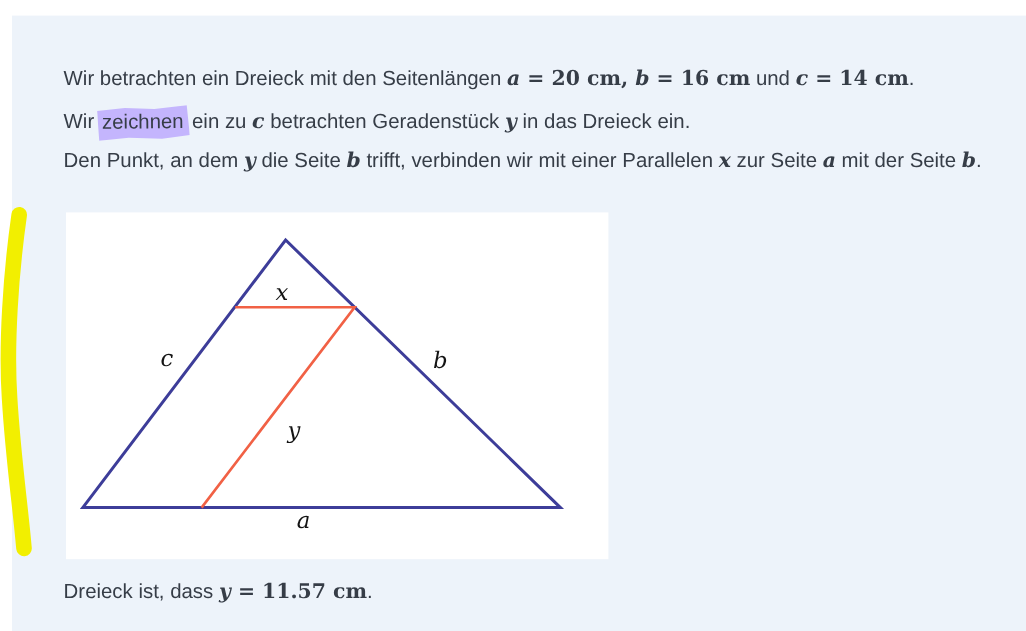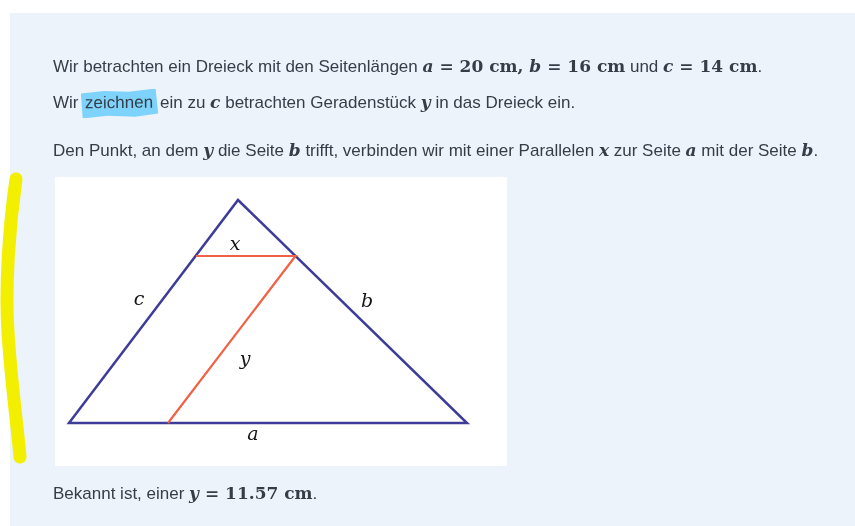--- a/index.html
+++ b/index.html
@@ -22,40 +22,40 @@
     position: absolute;
     left: 53px;
     margin: 0;
     font-size: 17px;
     line-height: 24px;
     color: #363d47;
     white-space: nowrap;
   }
   .l1 { top: 42px; margin-top: 12px; }
   .l2 { top: 90px; }
-  .l3 { top: 138px; }
+  .l3 { top: 122px; }
   .l4 { top: 481px; }
 
   
   .mvar {
     font-family: "DejaVu Serif", serif;
     font-style: italic;
     font-weight: 700;
     font-size: 17px;
   }
   .mnum {
     font-family: "DejaVu Serif", serif;
     font-weight: 700;
     font-size: 17px;
   }
 
   
   .hl {
     display: inline-block;
-    background: #7dd3fc;
+    background: #c4b5fd;
     padding: 2px 5px 3px 4px;
     margin: -2px -3px -3px -2px;
     transform: rotate(-0.6deg);
     clip-path: polygon(0% 14%, 30% 6%, 62% 10%, 97% 0%, 100% 86%, 70% 96%, 34% 92%, 2% 100%);
   }
 
   .marker-svg { position: absolute; left: 0; top: 170px; }
 
   .diagram-box {
     position: absolute;
@@ -96,15 +96,15 @@
       <polyline points="141,79 240.5,79 113,246" fill="none" stroke-width="2.2" stroke-linejoin="miter" stroke="#f16145"></polyline>
 
       <text class="dlabel" x="180" y="73" text-anchor="middle">x</text>
       <text class="dlabel" x="84" y="128" text-anchor="middle">c</text>
       <text class="dlabel" x="312" y="130" text-anchor="middle">b</text>
       <text class="dlabel" x="190" y="188" text-anchor="middle">y</text>
       <text class="dlabel" x="198" y="263" text-anchor="middle">a</text>
     </svg>
   </div>
 
-  <p class="line l4"><span>Bekannt ist, einer </span><span class="mvar">y</span><span class="mnum"> = 11.57 cm</span><span>.</span></p>
+  <p class="line l4"><span>Dreieck ist, dass </span><span class="mvar">y</span><span class="mnum"> = 11.57 cm</span><span>.</span></p>
 
 </div>
 
 </body></html>

